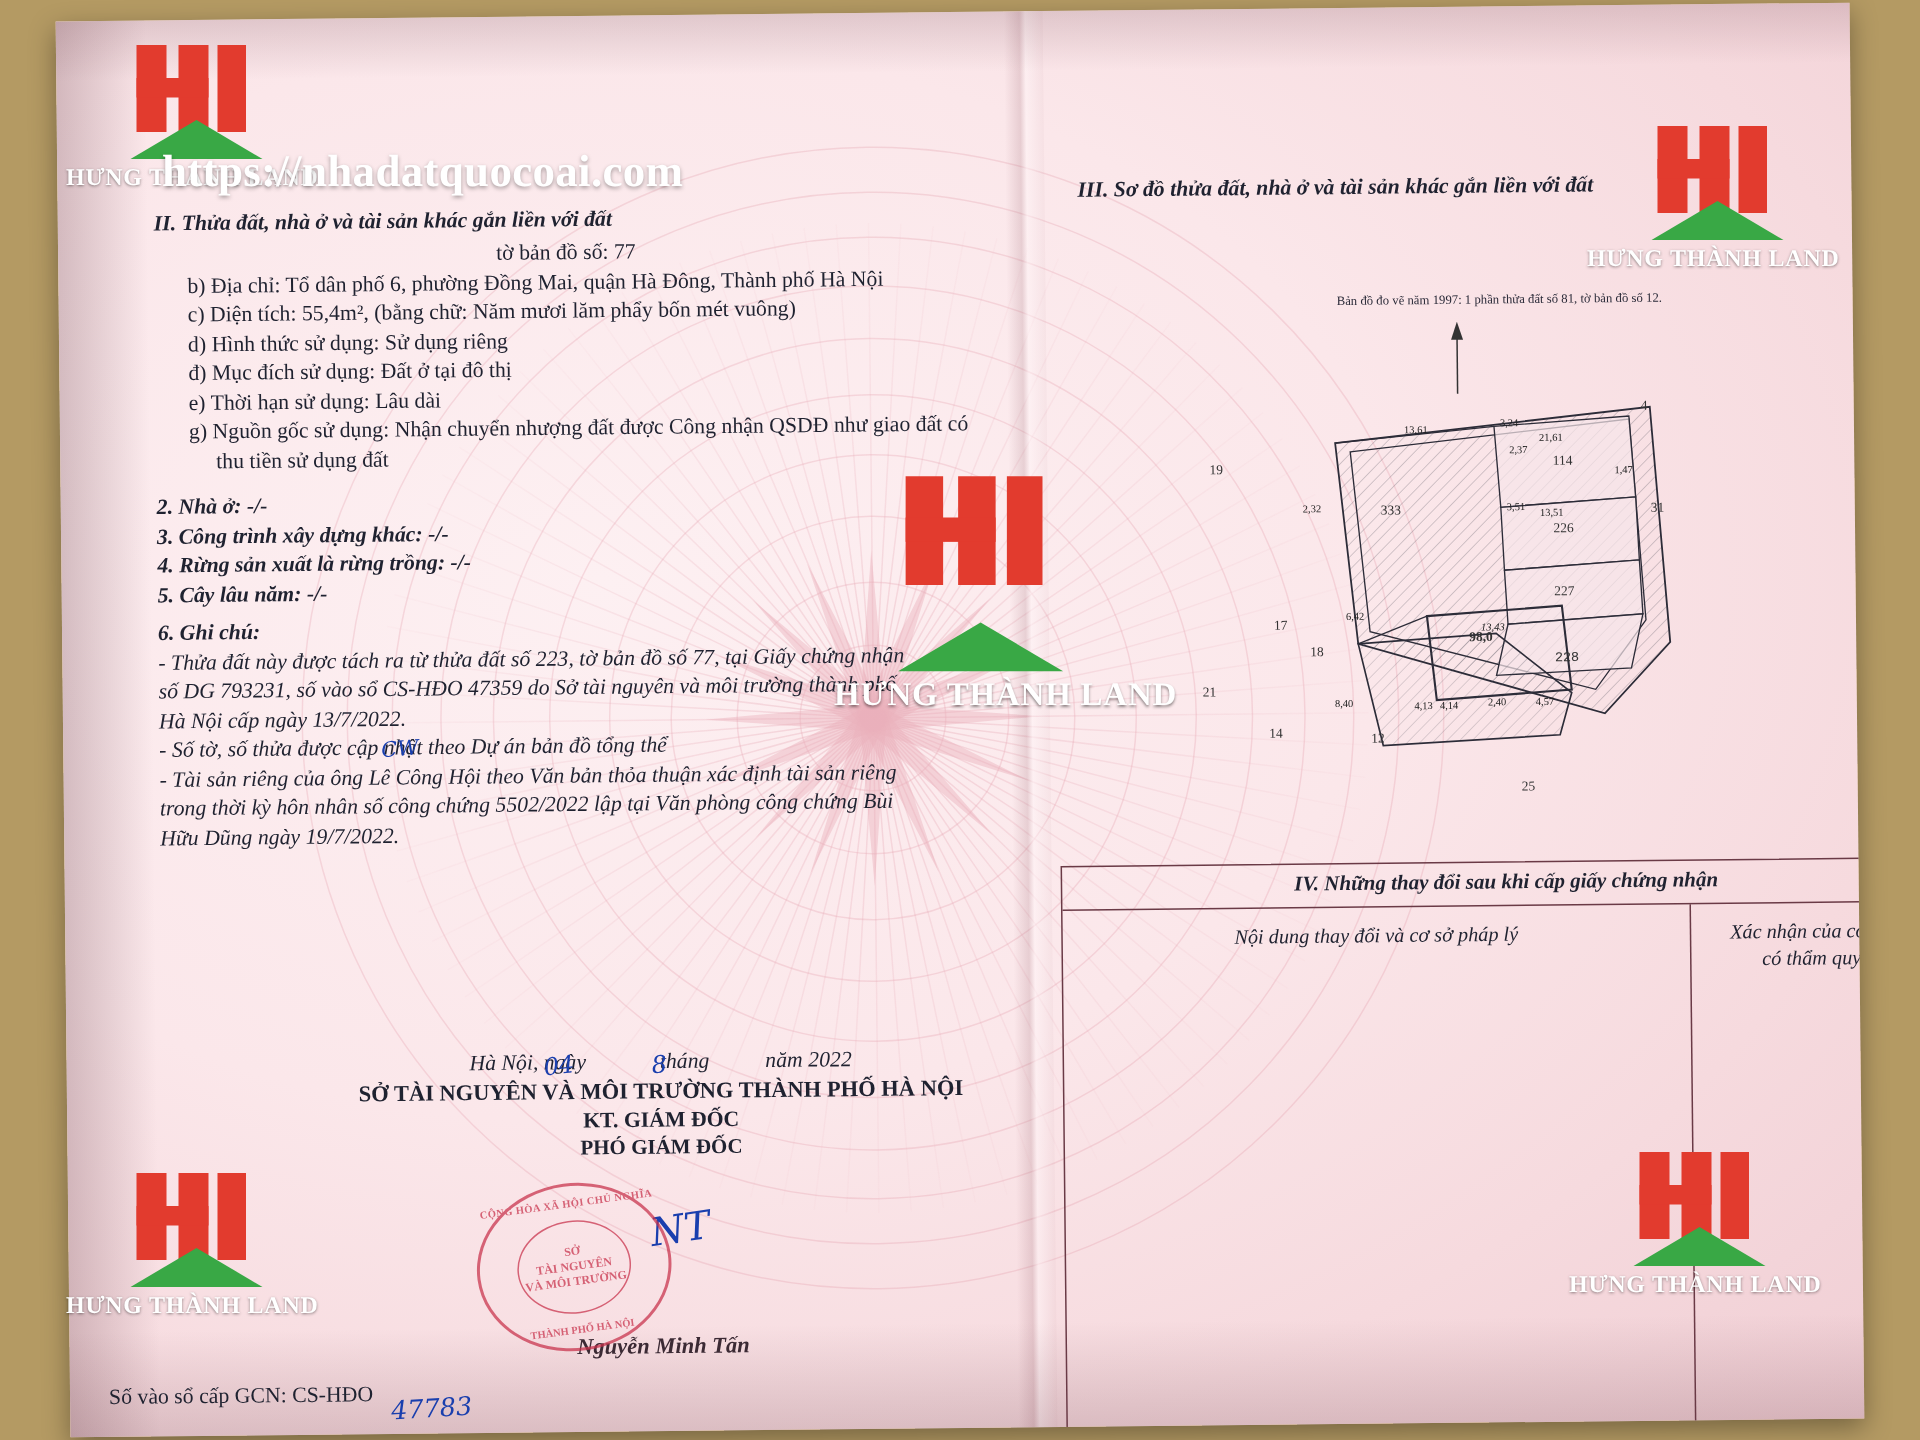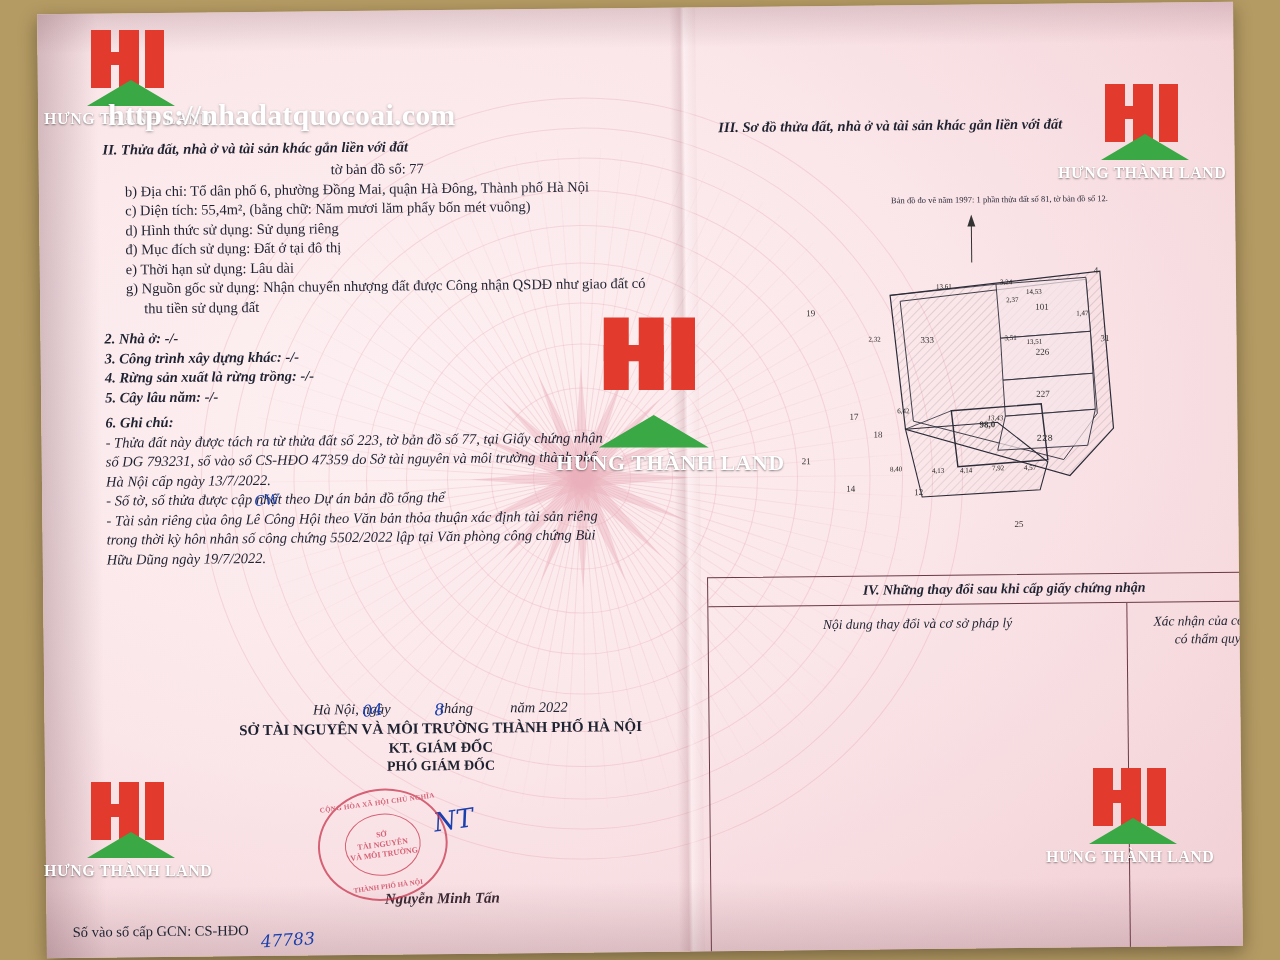--- a/index.html
+++ b/index.html
@@ -398,45 +398,45 @@
         <polygon points="104,214 196,208 246,248 238,276 120,282" fill="url(#hatch)" fill-opacity="0.35" stroke="#2c2c38" stroke-width="1.1"></polygon>
 
         <line x1="90" y1="80" x2="196" y2="70" stroke="#2c2c38" stroke-width="0.8"></line>
         <line x1="150" y1="196" x2="104" y2="214" stroke="#2c2c38" stroke-width="0.8"></line>
       </svg>
 
       
       <div class="map-label" style="left:6px;top:92px;">19</div>
       <div class="map-label" style="left:0px;top:240px;">21</div>
       <div class="map-label" style="left:120px;top:120px;">333</div>
-      <div class="map-label" style="left:235px;top:88px;">101</div>
+      <div class="map-label" style="left:235px;top:88px;">114</div>
       <div class="map-label" style="left:235px;top:133px;">226</div>
       <div class="map-label" style="left:235px;top:175px;">227</div>
       <div class="map-label" style="left:235px;top:220px;font-family:Liberation Mono, monospace;">228</div>
       <div class="map-label" style="left:178px;top:205px;font-weight:bold;">98,0</div>
       <div class="map-label" style="left:212px;top:305px;">25</div>
       <div class="map-label" style="left:48px;top:196px;">17</div>
       <div class="map-label" style="left:72px;top:214px;">18</div>
       <div class="map-label" style="left:294px;top:52px;">4</div>
       <div class="map-label" style="left:300px;top:120px;">31</div>
       <div class="map-label" style="left:112px;top:272px;">12</div>
       <div class="map-label" style="left:44px;top:268px;">14</div>
 
       
       <div class="map-num" style="left:136px;top:68px;">13,61</div>
       <div class="map-num" style="left:200px;top:64px;">3,24</div>
       <div class="map-num" style="left:206px;top:82px;">2,37</div>
-      <div class="map-num" style="left:226px;top:74px;">14,53</div>
+      <div class="map-num" style="left:226px;top:74px;">21,61</div>
       <div class="map-num" style="left:204px;top:120px;">3,51</div>
       <div class="map-num" style="left:226px;top:124px;text-align:right;">13,51</div>
       <div class="map-num" style="left:186px;top:200px;font-style:italic;">13,43</div>
       <div class="map-num" style="left:88px;top:250px;">8,40</div>
-      <div class="map-num" style="left:130px;top:252px;">4,13</div>
+      <div class="map-num" style="left:141px;top:252px;">4,13</div>
       <div class="map-num" style="left:158px;top:252px;">4,14</div>
-      <div class="map-num" style="left:190px;top:250px;">7,92</div>
+      <div class="map-num" style="left:190px;top:250px;">2,40</div>
       <div class="map-num" style="left:222px;top:250px;">4,57</div>
       <div class="map-num" style="left:96px;top:192px;">6,42</div>
       <div class="map-num" style="left:68px;top:120px;">2,32</div>
       <div class="map-num" style="left:276px;top:96px;">1,47</div>
     </div>
 
     <div class="table4">
       <div class="t4-title">IV. Những thay đổi sau khi cấp giấy chứng nhận</div>
       <div class="t4-body">
         <div class="t4-c1">

